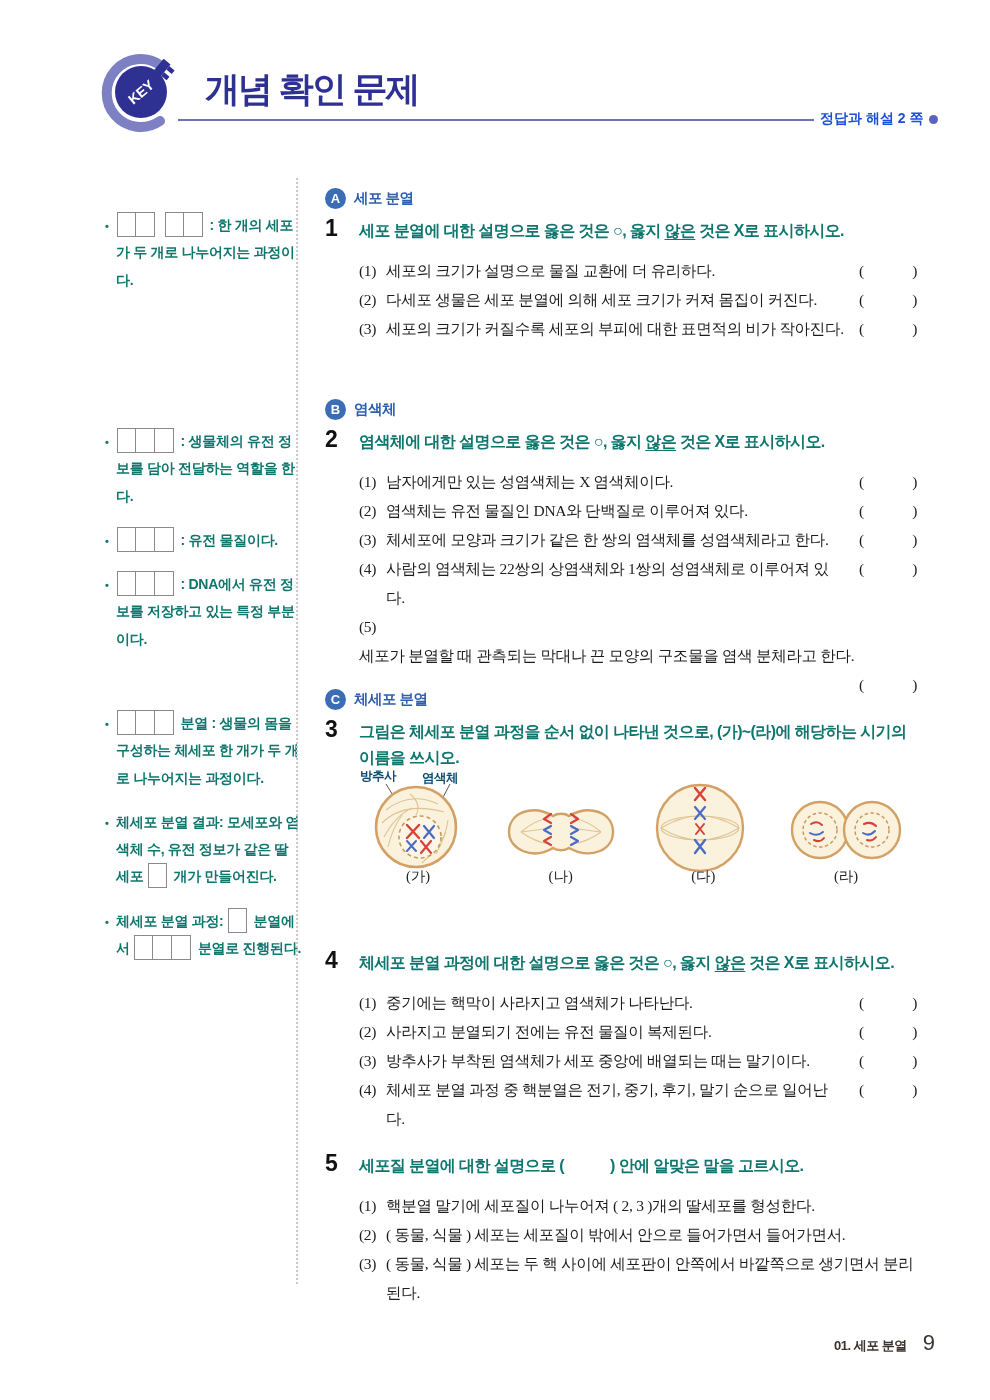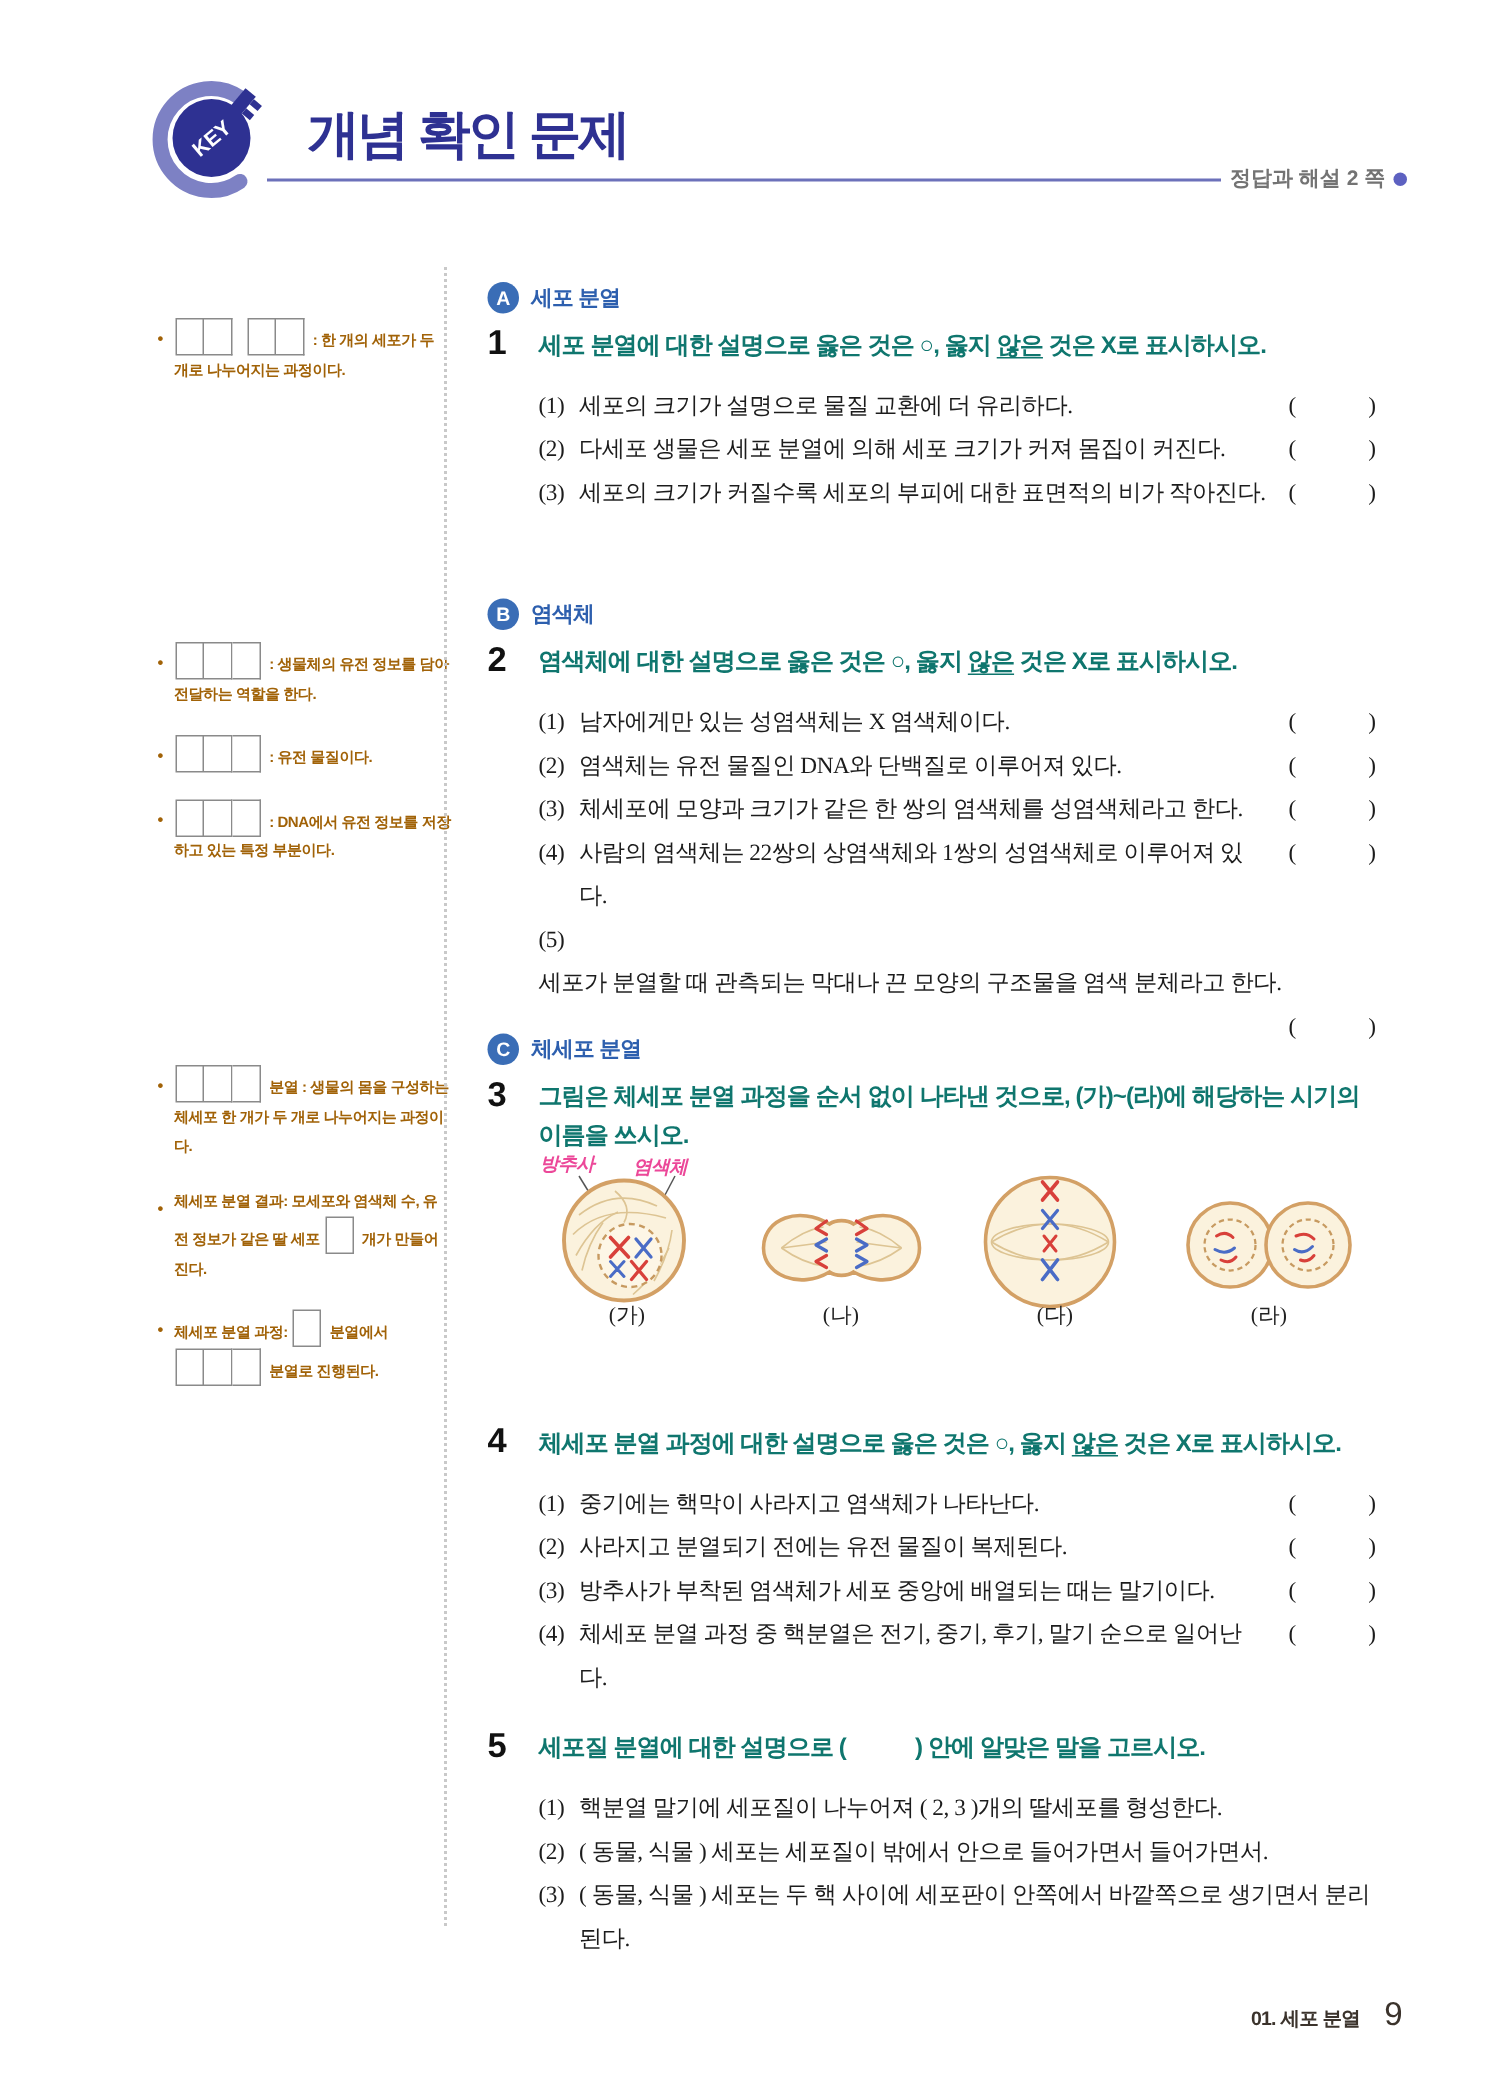--- a/index.html
+++ b/index.html
@@ -15,31 +15,31 @@
   .page-title {
     position:absolute; left:205px; top:66px;
     font-size:35px; font-weight:bold; color:#2e3192; letter-spacing:-2px;
   }
   .header-line {
     position:absolute; left:178px; top:119px; width:636px;
     border-top:2px solid #6c71ba;
   }
   .answer-ref {
     position:absolute; top:110px; left:820px; width:120px;
-    font-size:14px; font-weight:bold; color:#737373; white-space:nowrap;
+    font-size:14px; font-weight:bold; color:#1d4ed8; white-space:nowrap;
     display:flex; align-items:center; gap:6px;
   }
   .ref-dot { width:9px; height:9px; border-radius:50%; background:#5d61c1; display:inline-block; }
 
   
   .note-group { position:absolute; left:105px; width:196px; }
   .g1 { top:212px; } .g2 { top:428px; } .g3 { top:710px; }
   .note {
     position:relative; padding-left:11px; margin-bottom:17px;
-    font-size:10px; font-weight:600; line-height:1.95; color:#a16207;
+    font-size:14px; font-weight:600; line-height:1.95; color:#0f766e;
     letter-spacing:-0.3px;
   }
   .note::before { content:"•"; position:absolute; left:0; top:4px; font-size:11px; }
   .box { display:inline-flex; vertical-align:-7px; margin:0 3px 0 1px; }
   .box + .box { margin-left:7px; }
   .cell { display:inline-block; width:19px; height:25px; border:1.2px solid #8a8a8a; border-left:none; background:#fff; }
   .cell:first-child { border-left:1.2px solid #8a8a8a; }
 
   .divider {
     position:absolute; left:296px; top:178px; height:1106px;
@@ -86,21 +86,21 @@
   .figure {
     position:absolute; left:352px; top:772px; width:560px; height:118px;
     display:flex; justify-content:space-between;
   }
   .fig-item { position:relative; width:132px; height:118px; }
   .fig-caption {
     position:absolute; bottom:4px; left:0; width:100%; text-align:center;
     font-family:"Liberation Serif", serif; font-size:14.5px; color:#222;
   }
   .fig-label {
-    position:absolute; font-size:12.5px; font-weight:600; color:#ec4899; letter-spacing:-0.5px;font-style:italic;
+    position:absolute; font-size:12.5px; font-weight:600; color:#0c4a6e; letter-spacing:-0.5px;
   }
   .lbl-spindle { left:8px; top:-4px; }
   .lbl-chrom  { left:70px; top:-2px; }
   .fig-svg { position:absolute; left:0; }
   .svg-ga { top:2px; } .svg-na { top:18px; } .svg-da { top:6px; left:8px; } .svg-ra { top:18px; }
 
   
   .footer {
     position:absolute; top:1330px; right:55px;
     display:flex; align-items:baseline; gap:16px;

